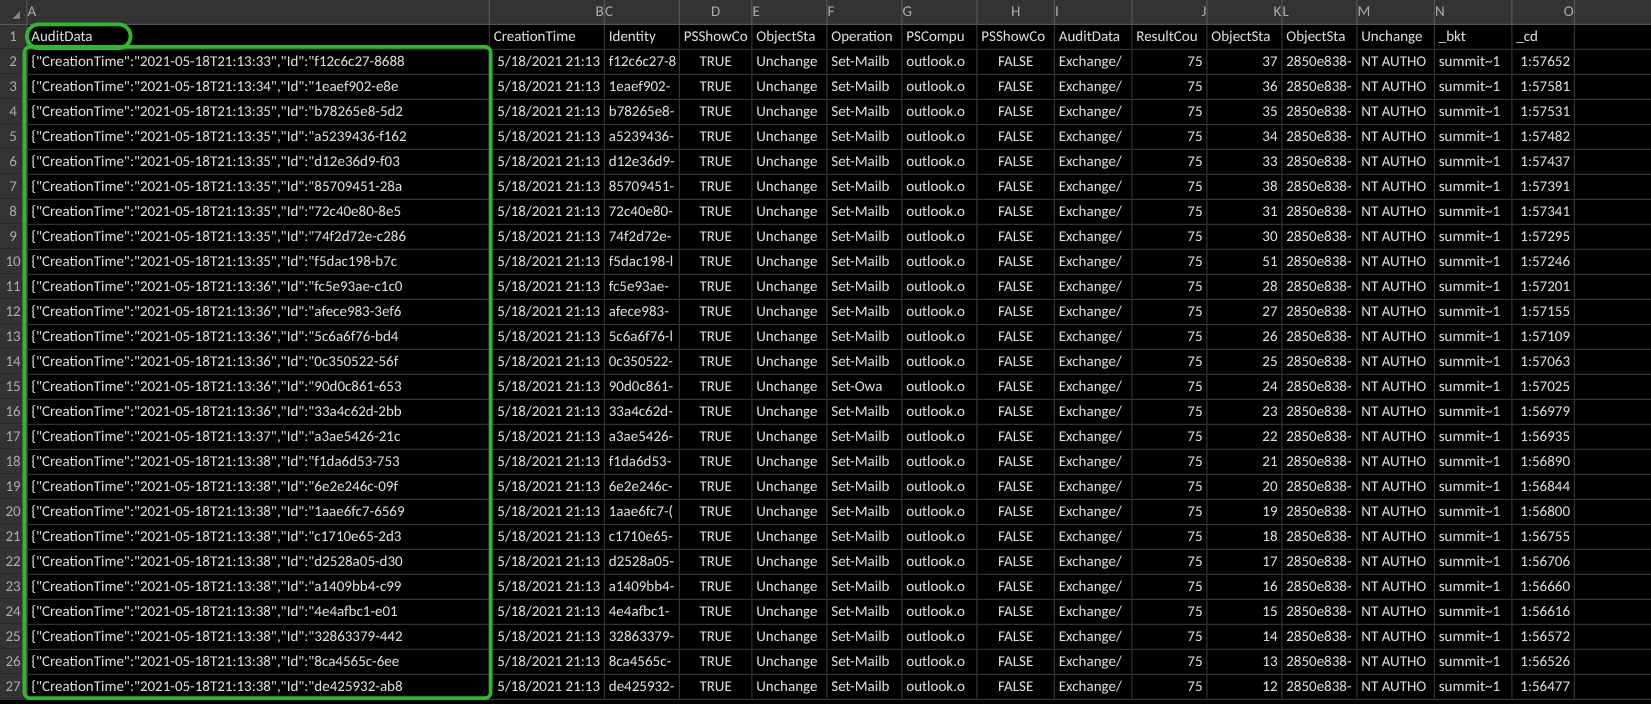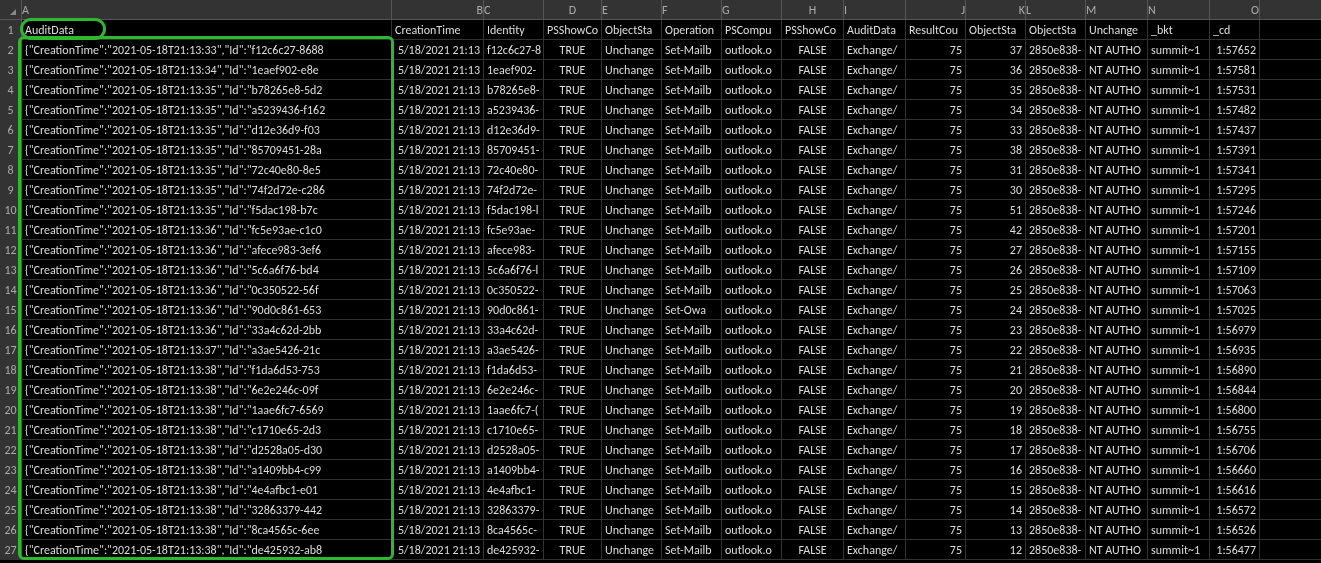--- a/index.html
+++ b/index.html
@@ -304,21 +304,21 @@
         <div class="cell c-A">{"CreationTime":"2021-05-18T21:13:36","Id":"fc5e93ae-c1c0</div>
         <div class="cell c-B">5/18/2021 21:13</div>
         <div class="cell c-C">fc5e93ae-</div>
         <div class="cell c-D">TRUE</div>
         <div class="cell c-E">Unchange</div>
         <div class="cell c-F">Set-Mailb</div>
         <div class="cell c-G">outlook.o</div>
         <div class="cell c-H">FALSE</div>
         <div class="cell c-I">Exchange/</div>
         <div class="cell c-J">75</div>
-        <div class="cell c-K">42</div>
+        <div class="cell c-K">28</div>
         <div class="cell c-L">2850e838-</div>
         <div class="cell c-M">NT AUTHO</div>
         <div class="cell c-N">summit~1</div>
         <div class="cell c-O">1:57201</div>
       </div>
       <div class="row">
         <div class="rh">12</div>
         <div class="cell c-A">{"CreationTime":"2021-05-18T21:13:36","Id":"afece983-3ef6</div>
         <div class="cell c-B">5/18/2021 21:13</div>
         <div class="cell c-C">afece983-</div>

